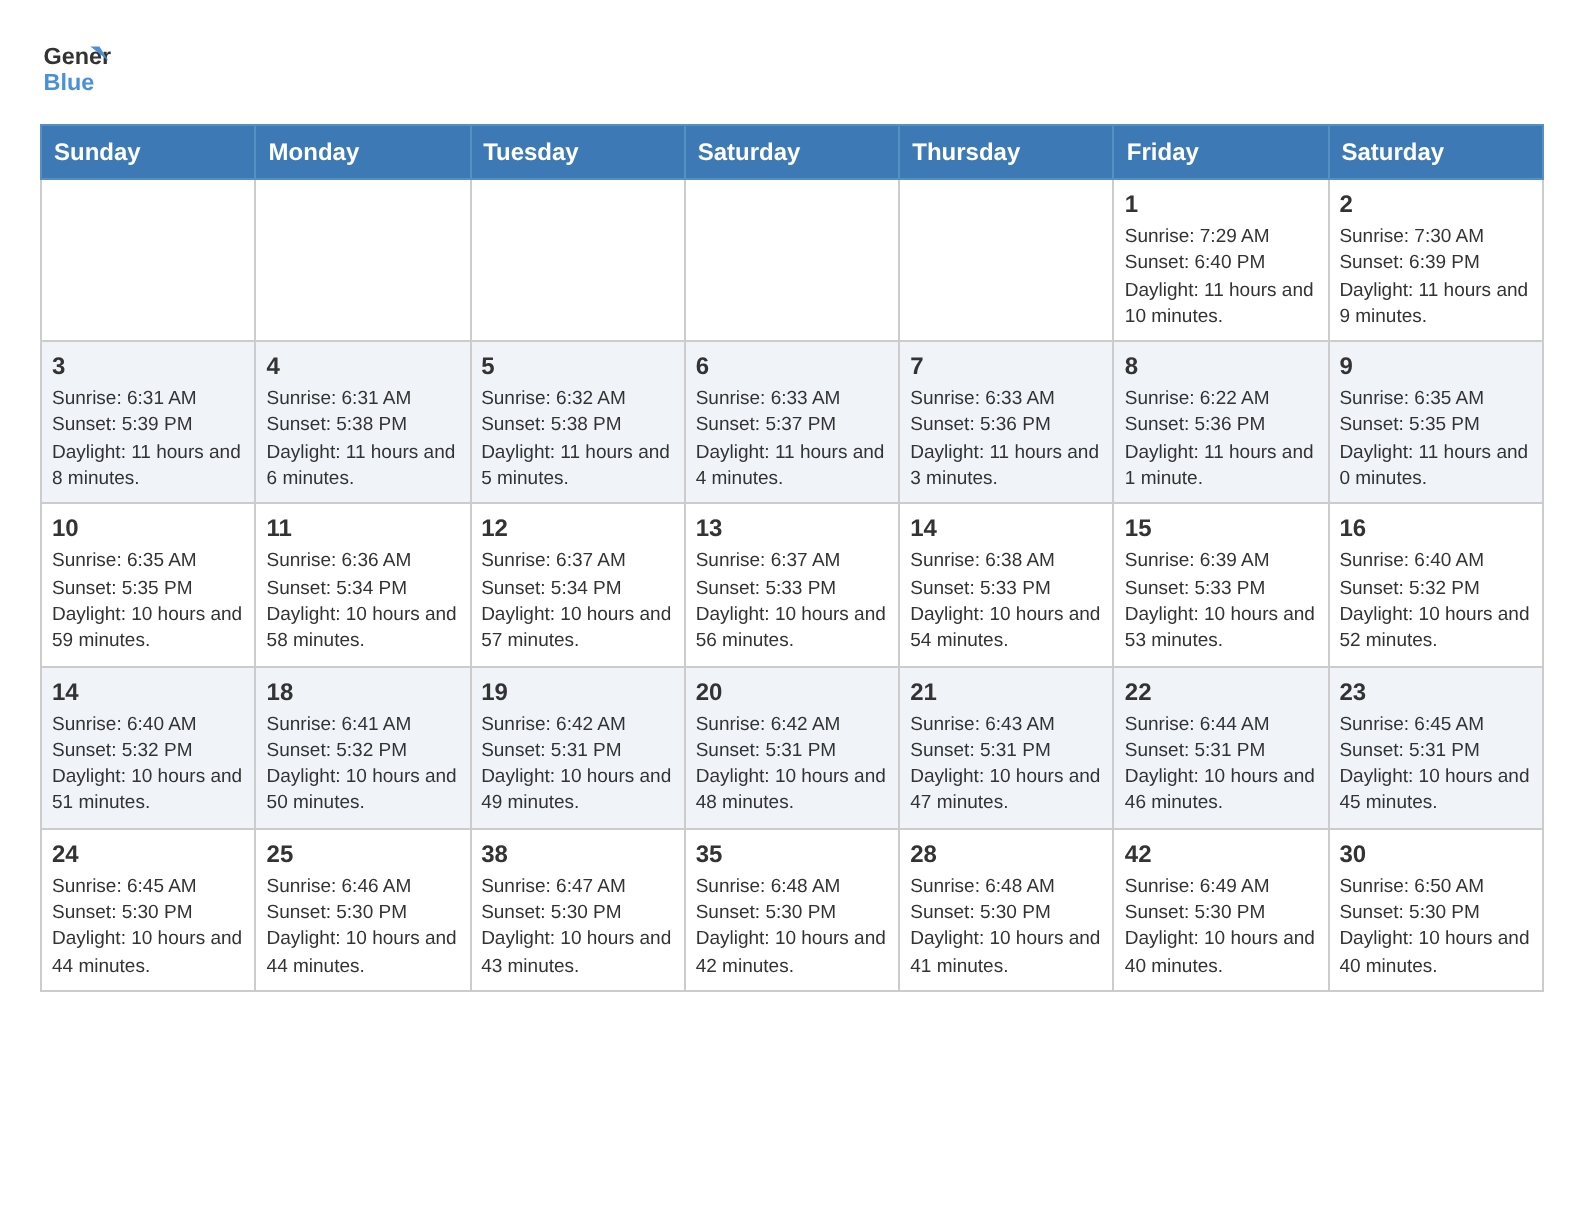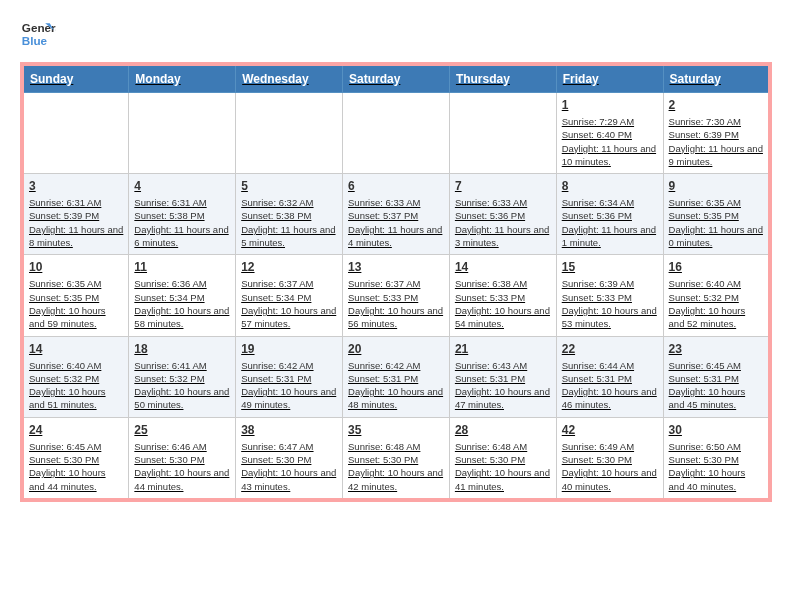--- a/index.html
+++ b/index.html
@@ -35,22 +35,21 @@
       line-height: 1.1;
     }
     .location-title {
       font-size: 15px;
       color: #444;
       margin-top: 2px;
     }
     .calendar {
       width: 100%;
       border-collapse: collapse;
-      border: 4px solid #fca5a5;
-      text-decoration: underline;
+      border: 1px solid #fca5a5;
     }
     .calendar th {
       background: #3d7ab5;
       color: #fff;
       font-size: 12px;
       font-weight: bold;
       text-align: left;
       padding: 6px 6px;
       border: 1px solid #5590c2;
     }
@@ -106,21 +105,21 @@
     <div class="month-title"></div>
     <div class="location-title"></div>
   </div>
 </div>
 
 <table class="calendar">
   <thead>
     <tr>
     <th>Sunday</th>
         <th>Monday</th>
-        <th>Wednesday</th>
+        <th>Tuesday</th>
         <th>Saturday</th>
         <th>Thursday</th>
         <th>Friday</th>
         <th>Saturday</th>
       </tr>
   </thead>
   <tbody id="calendar-body">
   <tr>
         <td class="empty"></td>
         <td class="empty"></td>
@@ -166,21 +165,21 @@
 Daylight: 11 hours and 4 minutes.</div>
         </td>
         <td>
           <span class="day-num">7</span>
           <div class="day-info">Sunrise: 6:33 AM
 Sunset: 5:36 PM
 Daylight: 11 hours and 3 minutes.</div>
         </td>
         <td>
           <span class="day-num">8</span>
-          <div class="day-info">Sunrise: 6:34 AM
+          <div class="day-info">Sunrise: 6:22 AM
 Sunset: 5:36 PM
 Daylight: 11 hours and 1 minute.</div>
         </td>
         <td>
           <span class="day-num">9</span>
           <div class="day-info">Sunrise: 6:35 AM
 Sunset: 5:35 PM
 Daylight: 11 hours and 0 minutes.</div>
         </td>
       </tr>

